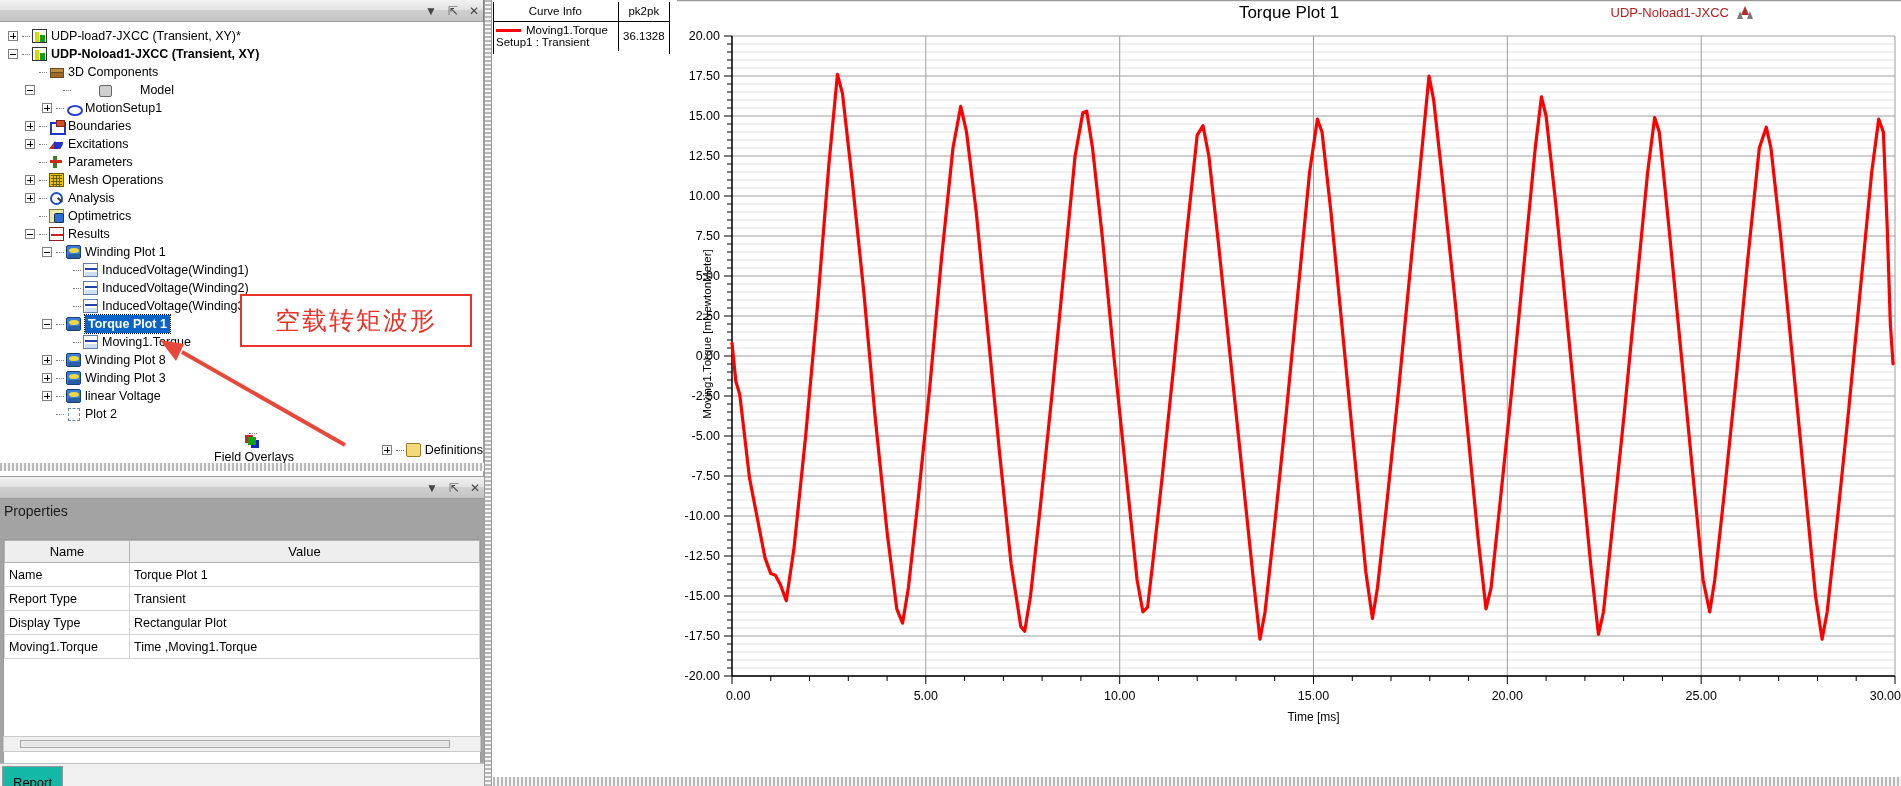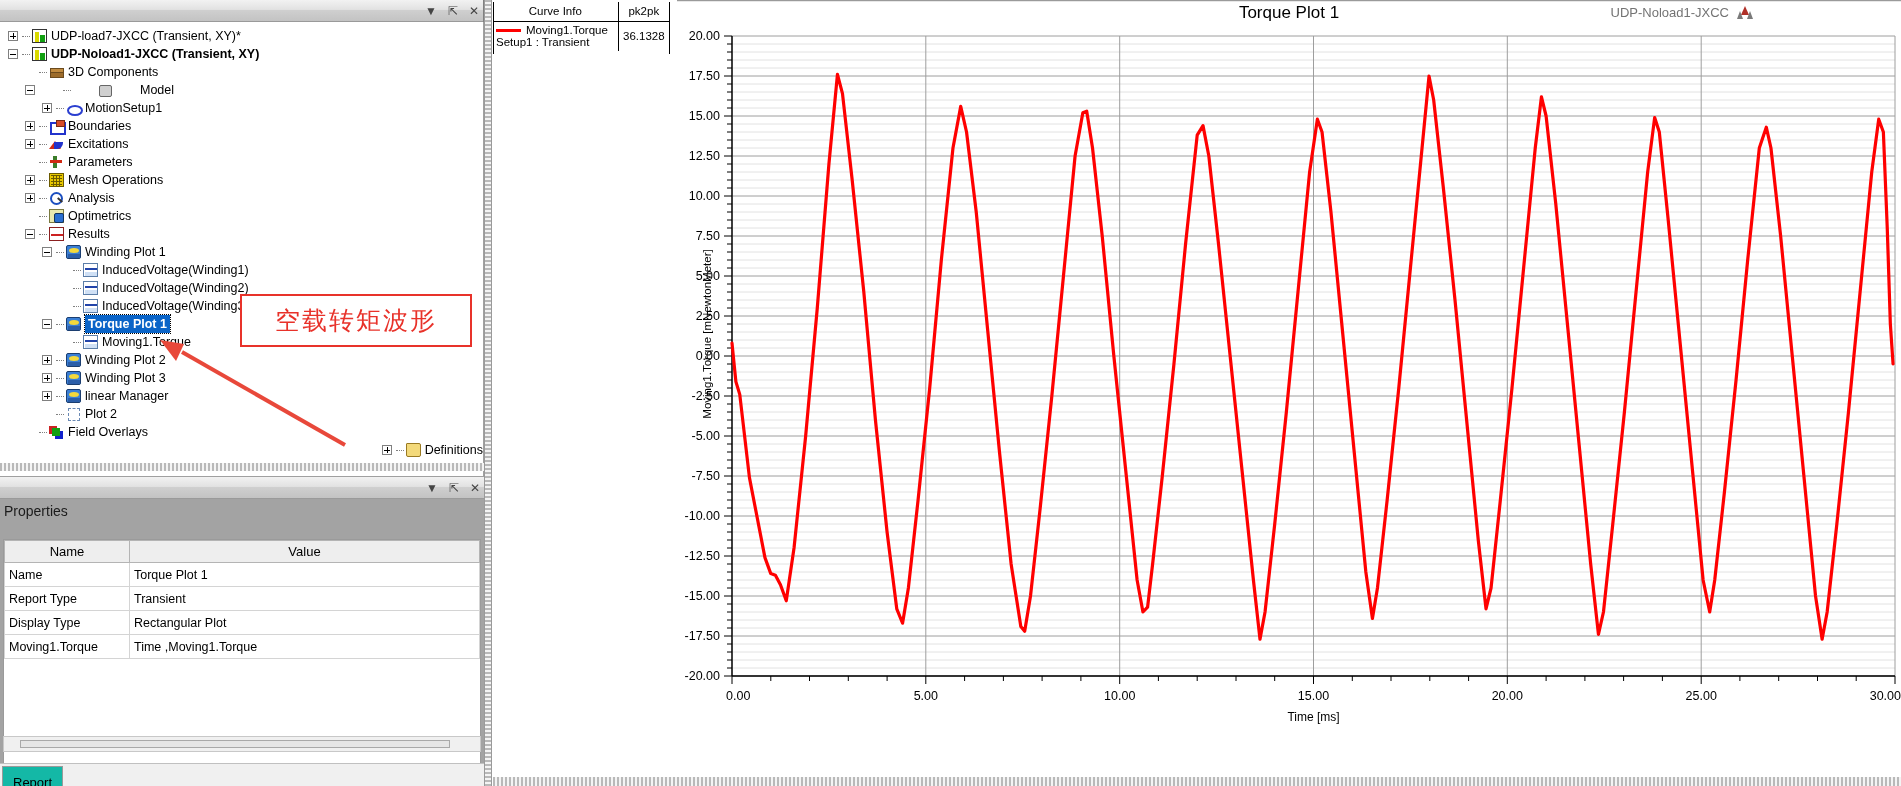--- a/index.html
+++ b/index.html
@@ -146,21 +146,21 @@
   .ci-sub { font-size:11.5px; }
   #ci-divider { position:absolute; left:176px; top:2px; width:1px; height:52px; background:#000; }
   #ci-leftline { position:absolute; left:0px; top:2px; width:1px; height:52px; background:#000; }
 
   
   #plot-title {
      position:absolute; left:184px; top:0px; width:1224px; height:26px;
      display:flex; align-items:center; justify-content:center;
      font-size:17px; color:#000;
   }
-  #plot-design { position:absolute; right:32px; top:5px; font-size:13px; color:#737373; }
+  #plot-design { position:absolute; right:32px; top:5px; font-size:13px; color:#b91c1c; }
   #ansys-logo { position:absolute; right:8px; top:6px; width:16px; height:14px; }
   #title-rule { position:absolute; left:184px; top:0px; width:1224px; height:2px;
      background:linear-gradient(to bottom,#9a9a9a 0 1px,#e8e8e8 1px 2px); }
 
   
   #graph { position:absolute; left:184px; top:28px; width:1224px; height:708px; }
   #ylabel {
      position:absolute; left:-110px; top:300px; width:280px; text-align:center;
      transform:rotate(-90deg); transform-origin:center; font-size:11.5px; color:#000;
   }
@@ -293,41 +293,41 @@
           <div class="node" style="padding-left: 51px;">
             <span class="exp none"></span>
             <span class="dots"></span>
             <span class="ico ic-trace"></span>
             <span class="lbl">Moving1.Torque</span>
           </div>
           <div class="node" style="padding-left: 34px;">
             <span class="exp plus"></span>
             <span class="dots"></span>
             <span class="ico ic-plot"></span>
-            <span class="lbl">Winding Plot 2</span>
+            <span class="lbl">Winding Plot 8</span>
           </div>
           <div class="node" style="padding-left: 34px;">
             <span class="exp plus"></span>
             <span class="dots"></span>
             <span class="ico ic-plot"></span>
             <span class="lbl">Winding Plot 3</span>
           </div>
           <div class="node" style="padding-left: 34px;">
             <span class="exp plus"></span>
             <span class="dots"></span>
             <span class="ico ic-plot"></span>
-            <span class="lbl">linear Manager</span>
+            <span class="lbl">linear Voltage</span>
           </div>
           <div class="node" style="padding-left: 34px;">
             <span class="exp none"></span>
             <span class="dots"></span>
             <span class="ico ic-plot2"></span>
             <span class="lbl">Plot 2</span>
           </div>
-          <div class="node" style="padding-left: 17px;">
+          <div class="node" style="padding-left: 17px; flex-direction: column;">
             <span class="exp none"></span>
             <span class="dots"></span>
             <span class="ico ic-fld"></span>
             <span class="lbl">Field Overlays</span>
           </div>
           <div class="node" style="padding-left: 0px; justify-content: flex-end;">
             <span class="exp plus"></span>
             <span class="dots"></span>
             <span class="ico ic-def"></span>
             <span class="lbl">Definitions</span>

